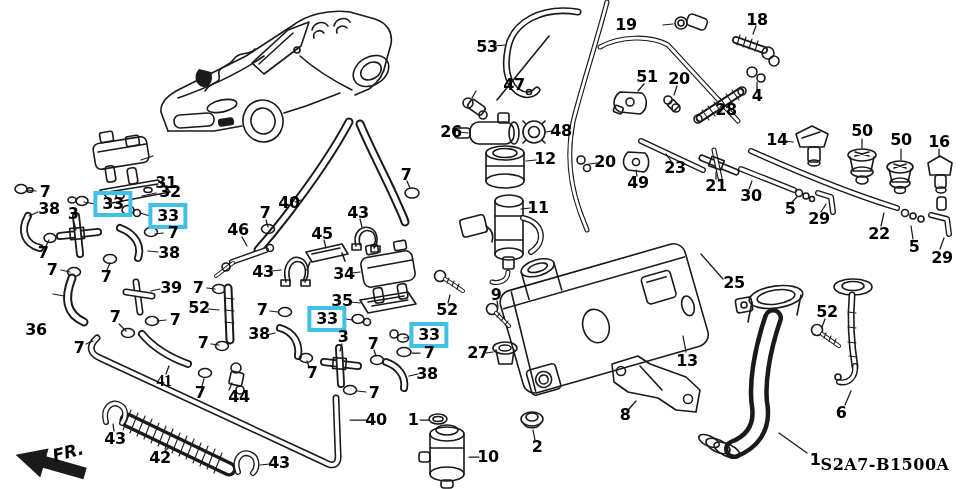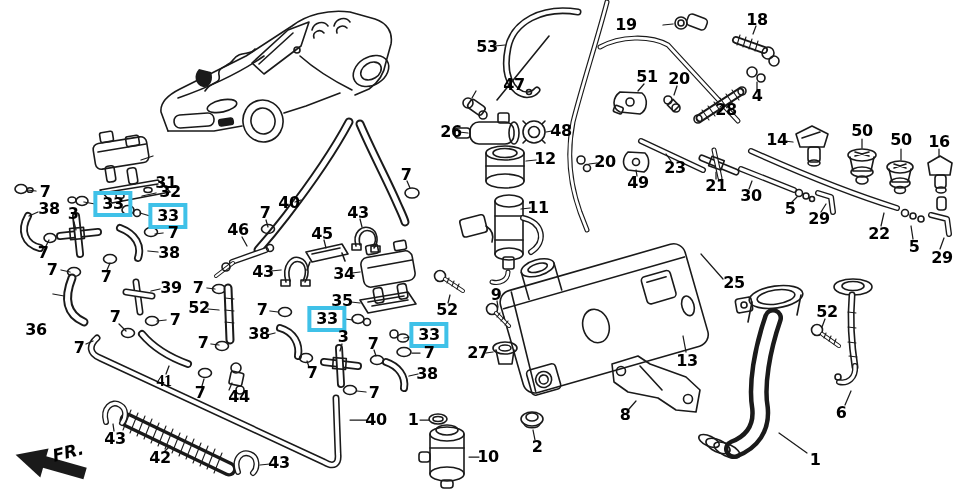--- a/index.html
+++ b/index.html
@@ -635,14 +635,15 @@
       <span class="lbl" style="left: 679px; top: 79px;">20</span>
       <span class="lbl" style="left: 726px; top: 110px;">28</span>
       <span class="lbl" style="left: 757px; top: 96px;">4</span>
       <span class="lbl" style="left: 777px; top: 140px;">14</span>
       <span class="lbl" style="left: 862px; top: 131px;">50</span>
       <span class="lbl" style="left: 901px; top: 140px;">50</span>
       <span class="lbl" style="left: 939px; top: 142px; text-align: right;">16</span>
       <span class="lbl" style="left: 406px; top: 175px;">7</span>
     </div>
 
+<span class="code">S2A7-B1500A</span>
 <span class="fr">FR.</span>
 </div>
 
 </body></html>

